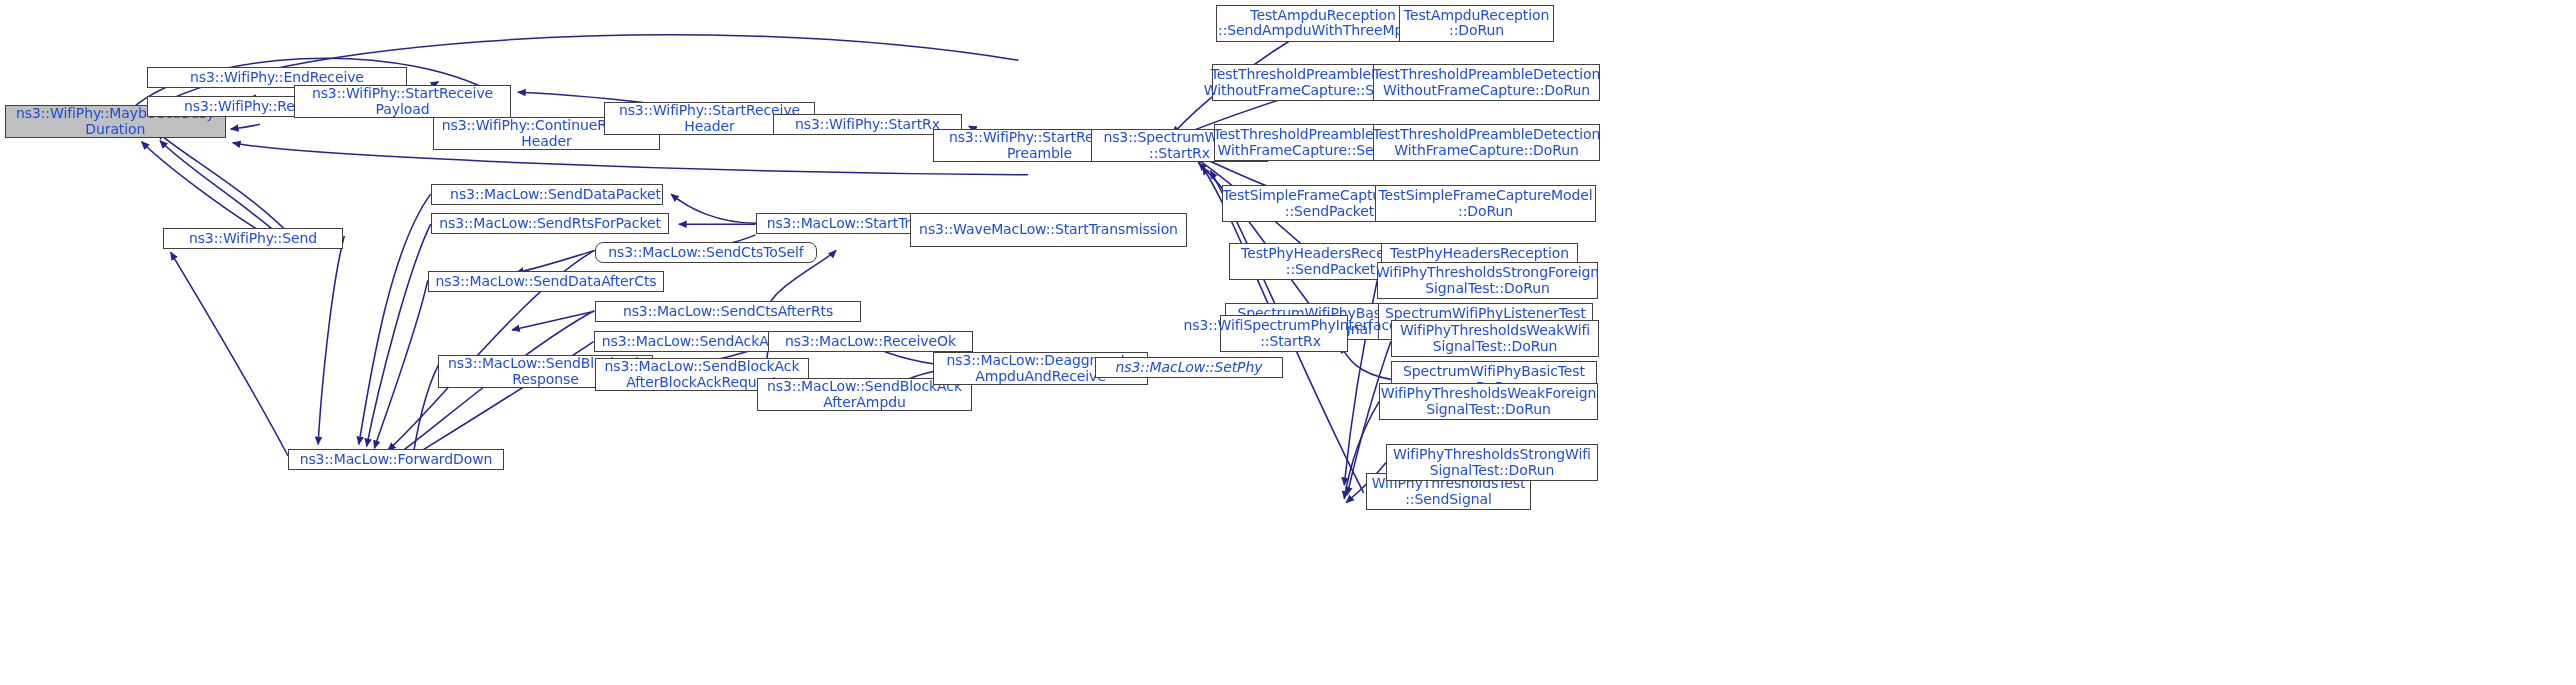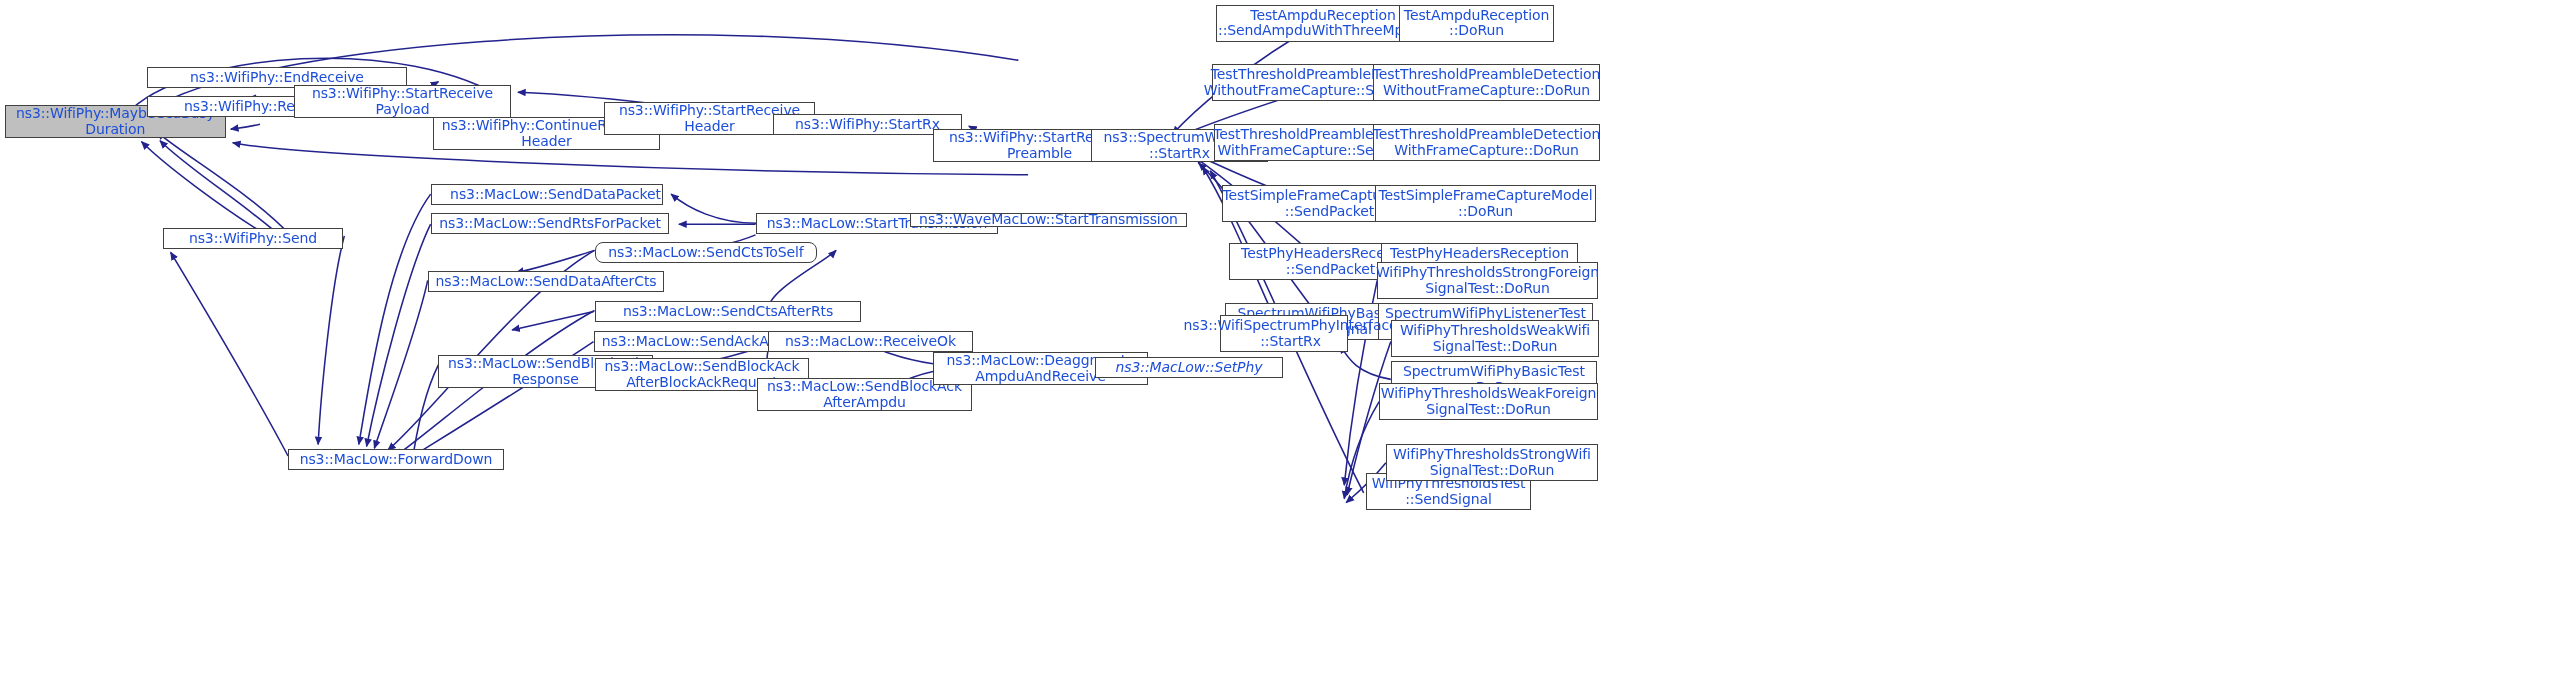--- a/index.html
+++ b/index.html
@@ -123,21 +123,21 @@
       <div class="node" style="left: 595px; top: 301px; width: 266px; height: 21.3px;">ns3::MacLow::SendCtsAfterRts</div>
       <div class="node thick" style="left: 594px; top: 331px; width: 239px; height: 21.3px;">ns3::MacLow::SendAckAfterData</div>
       <div class="node thick" style="left: 438px; top: 355px; width: 215px; height: 33px;">ns3::MacLow::SendBlockAck
 Response</div>
       <div class="node thick" style="left: 595px; top: 358px; width: 214px; height: 33px;">ns3::MacLow::SendBlockAck
 AfterBlockAckRequest</div>
       <div class="node thick" style="left: 757px; top: 378px; width: 215px; height: 33px;">ns3::MacLow::SendBlockAck
 AfterAmpdu</div>
       <div class="node thick" style="left: 768px; top: 331px; width: 205px; height: 21.3px;">ns3::MacLow::ReceiveOk</div>
       <div class="node thick" style="left: 756px; top: 213px; width: 242px; height: 21.3px;">ns3::MacLow::StartTransmission</div>
-      <div class="node thick" style="left: 910px; top: 213px; width: 277px; height: 14px;">ns3::WaveMacLow::StartTransmission</div>
+      <div class="node thick" style="left: 910px; top: 213px; width: 277px; height: 34px;">ns3::WaveMacLow::StartTransmission</div>
       <div class="node thick" style="left: 933px; top: 352px; width: 215px; height: 33px;">ns3::MacLow::Deaggregate
 AmpduAndReceive</div>
       <div class="node thick" style="left: 1095px; top: 357px; width: 188px; height: 21.3px; font-style: italic;">ns3::MacLow::SetPhy</div>
       <div class="node thick" style="left: 1216px; top: 4.8px; width: 214px; height: 37px;">TestAmpduReception
 ::SendAmpduWithThreeMpdus</div>
       <div class="node thick" style="left: 1399px; top: 4.8px; width: 155px; height: 37px;">TestAmpduReception
 ::DoRun</div>
       <div class="node thick" style="left: 1212px; top: 64px; width: 225px; height: 37px;">TestThresholdPreambleDetection
 WithoutFrameCapture::SendPacket</div>
       <div class="node thick" style="left: 1373px; top: 64px; width: 227px; height: 37px;">TestThresholdPreambleDetection

